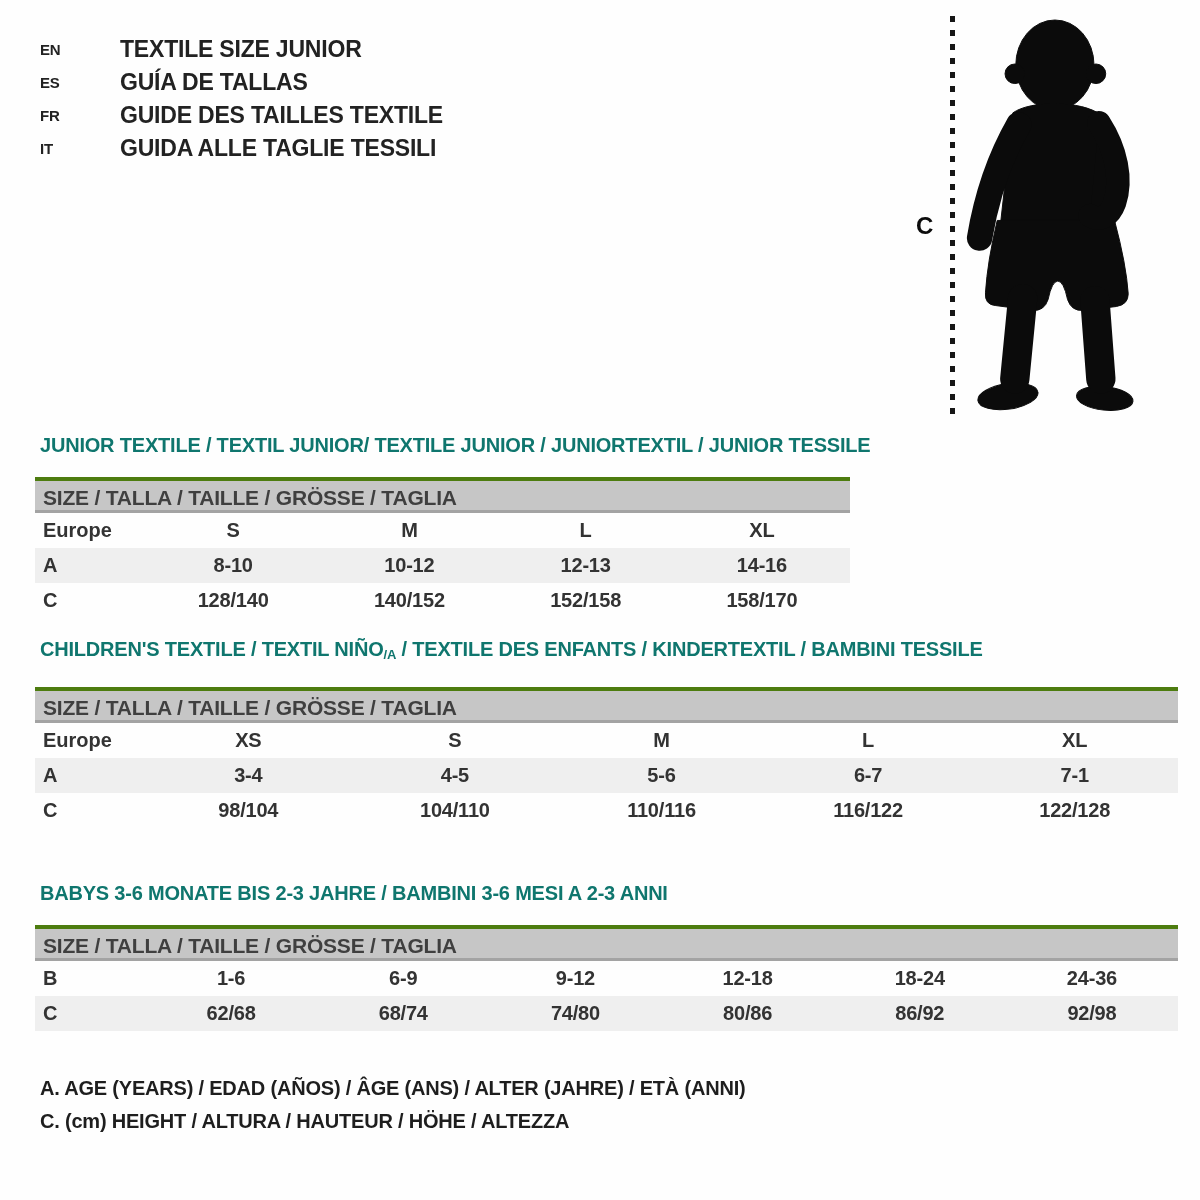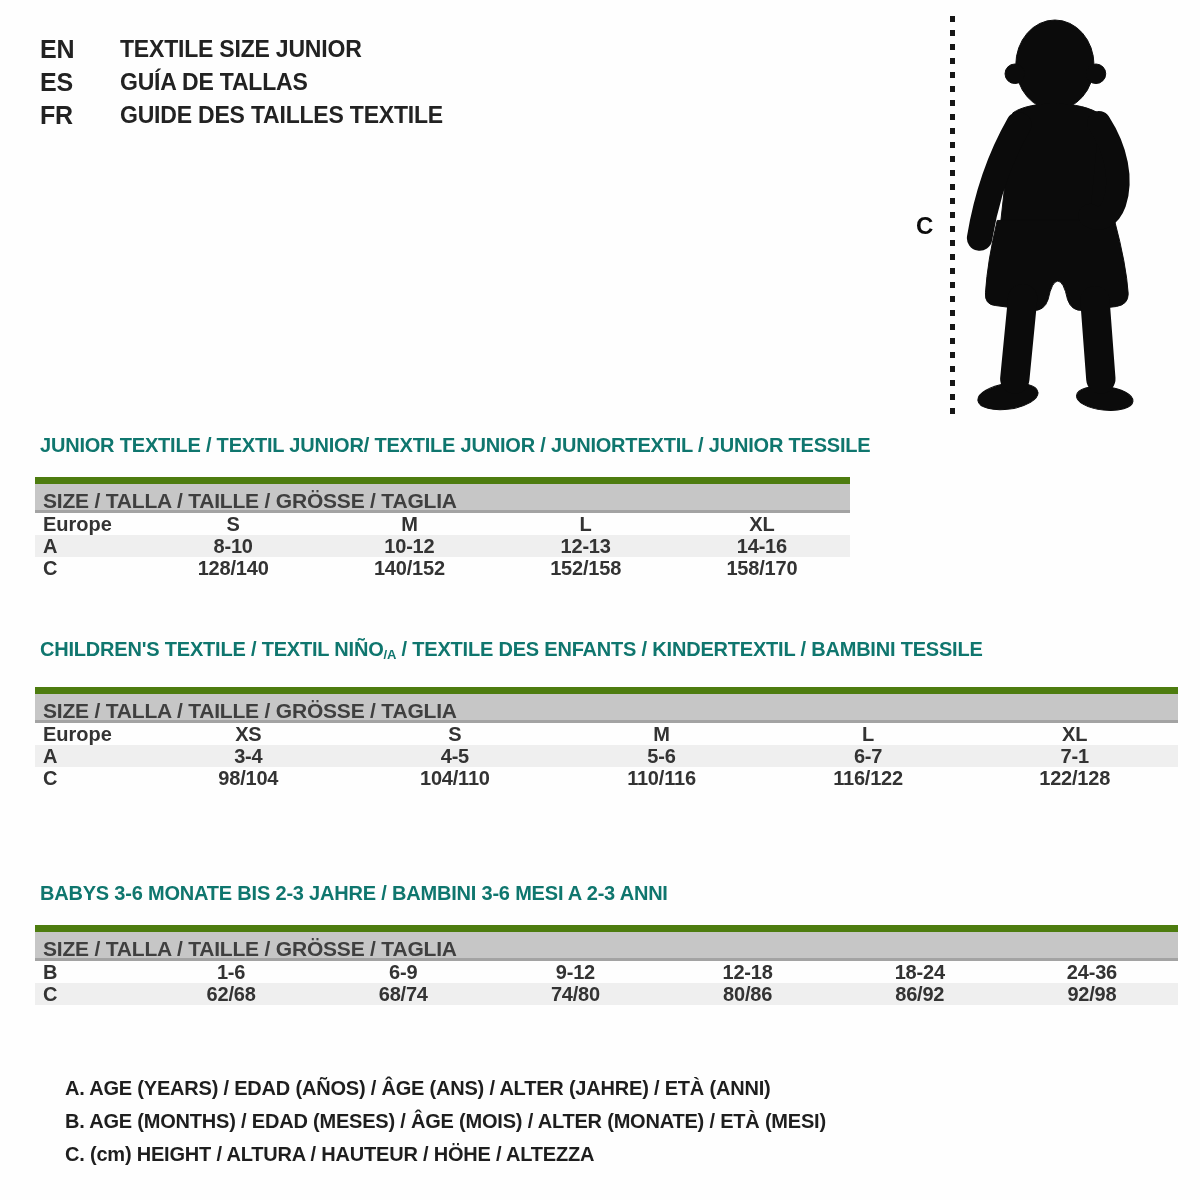--- a/index.html
+++ b/index.html
@@ -18,21 +18,21 @@
     position:relative;
     width:1200px;height:1200px;
     background:#fefefe;
     overflow:hidden;
     color:var(--text);
   }
 
   
   .langs{position:absolute;left:40px;top:33px;}
   .lang-row{display:flex;height:33px;align-items:center;}
-  .lang-code{width:80px;font-size:25px;font-weight:700;letter-spacing:-0.2px;color:var(--text);}
+  .lang-code{width:80px;font-size:15px;font-weight:700;letter-spacing:-0.2px;color:var(--text);}
   .lang-title{font-size:23px;font-weight:700;letter-spacing:-0.2px;color:var(--text);white-space:nowrap;}
 
   
   .figure{position:absolute;left:890px;top:0;width:310px;height:440px;}
   .dash{
     position:absolute;left:60px;top:16px;width:5px;height:402px;
     background:repeating-linear-gradient(to bottom, #161616 0 6px, transparent 6px 14px);
   }
   .fig-c{position:absolute;left:26px;top:212px;font-size:24px;font-weight:700;color:var(--ink);}
   .baby{position:absolute;left:72px;top:12px;width:176px;height:412px;overflow:visible;}
@@ -43,61 +43,65 @@
     position:absolute;left:40px;
     font-size:20px;font-weight:700;letter-spacing:-0.2px;color:#0f766e;white-space:nowrap;
   }
   .sub{font-size:13px;vertical-align:-3px;font-weight:700;}
   .tbl{position:absolute;left:35px;}
   .w-narrow{width:815px;}
   .w-wide{width:1143px;}
   .size-bar{
     height:36px;line-height:34px;
     background:var(--bar-bg);
-    border-top:7px solid #4d7c0f;
+    border-top:4px solid #4d7c0f;
     border-bottom:3px solid var(--bar-border);
     color:var(--bar-text);
     font-size:21px;font-weight:700;letter-spacing:-0.2px;
     padding-left:8px;
     white-space:nowrap;
   }
-  .trow{display:flex;height:22px;align-items:center;}
+  .trow{display:flex;height:35px;align-items:center;}
   .trow.shaded{background:var(--shade);}
   .tlabel{
     width:110px;flex:0 0 110px;
     font-size:20px;font-weight:700;color:var(--table-text);
     padding-left:8px;
   }
   .tcell{
     flex:1 1 0;text-align:center;
     font-size:20px;font-weight:700;color:var(--table-text);
     letter-spacing:-0.2px;
   }
 
   
   .legend{position:absolute;left:40px;top:1072px;}
-  .legend div{height:33px;line-height:33px;font-size:20px;font-weight:700;letter-spacing:-0.2px;color:#1e1e1e;white-space:nowrap;margin-left:25px;}
+  .legend div{height:33px;line-height:33px;font-size:20px;font-weight:700;letter-spacing:-0.2px;color:#1e1e1e;white-space:nowrap;}
 </style>
 </head>
 <body>
 
 <div class="page">
 
   <div class="langs">
       <div class="lang-row">
         <span class="lang-code">EN</span>
         <span class="lang-title">TEXTILE SIZE JUNIOR</span>
       </div>
       <div class="lang-row">
         <span class="lang-code">ES</span>
         <span class="lang-title">GUÍA DE TALLAS</span>
       </div>
       <div class="lang-row">
         <span class="lang-code">FR</span>
         <span class="lang-title">GUIDE DES TAILLES TEXTILE</span>
+      </div>
+      <div class="lang-row">
+        <span class="lang-code">IT</span>
+        <span class="lang-title">GUIDA ALLE TAGLIE TESSILI</span>
       </div>
     </div>
 
   <div class="figure">
     <span class="fig-c">C</span>
     <div class="dash"></div>
     <svg class="baby" viewBox="0 0 180 415" xmlns="http://www.w3.org/2000/svg">
       <g stroke="none">
         <ellipse cx="95" cy="51" rx="40" ry="46"></ellipse>
         <circle cx="54" cy="60" r="10"></circle>
@@ -195,17 +199,16 @@
           <span class="tcell">74/80</span>
           <span class="tcell">80/86</span>
           <span class="tcell">86/92</span>
           <span class="tcell">92/98</span>
         </div>
       </div>
   </div>
 
   <div class="legend">
     <div>A. AGE (YEARS) / EDAD (AÑOS) / ÂGE (ANS) / ALTER (JAHRE) / ETÀ (ANNI)</div>
-    <div>B. AGE (MONTHS) / EDAD (MESES) / ÂGE (MOIS) / ALTER (MONATE) / ETÀ (MESI)</div>
     <div>C. (cm) HEIGHT / ALTURA / HAUTEUR / HÖHE / ALTEZZA</div>
   </div>
 
 </div>
 
 </body></html>

